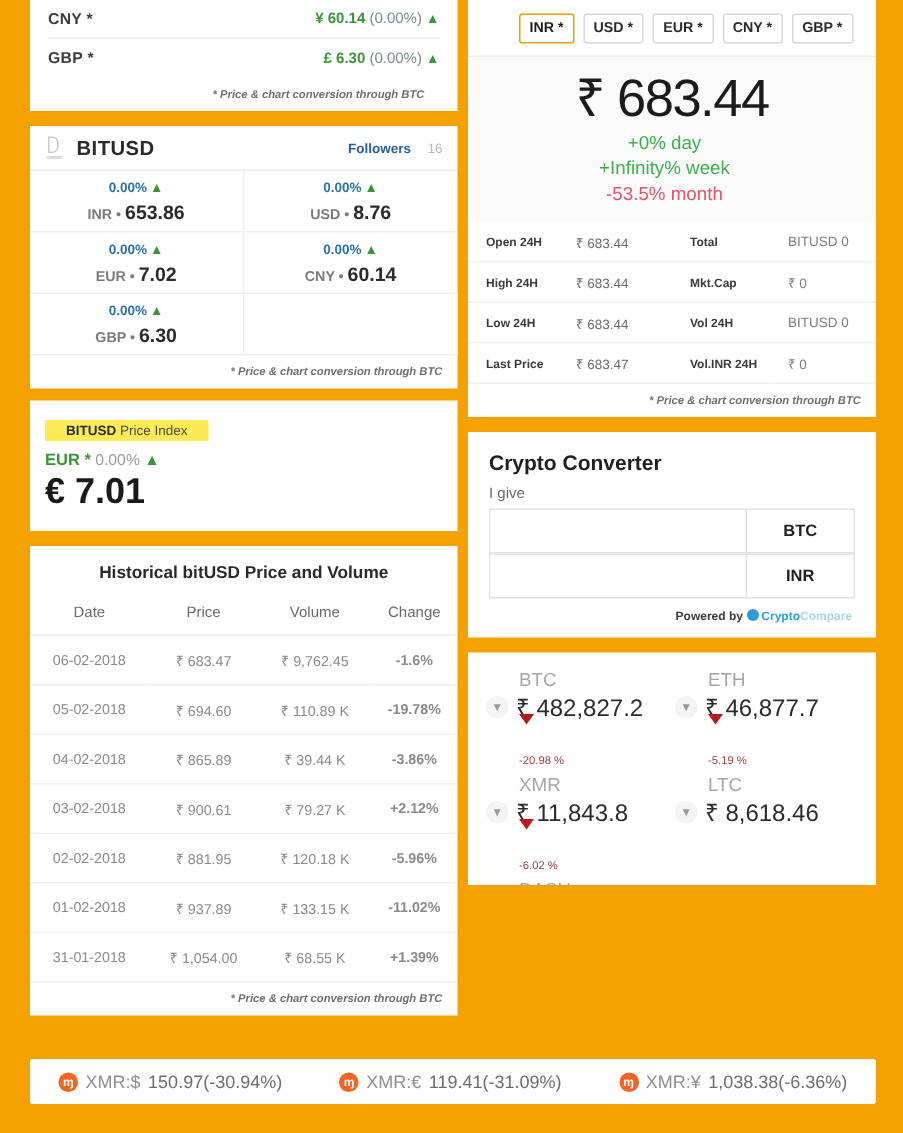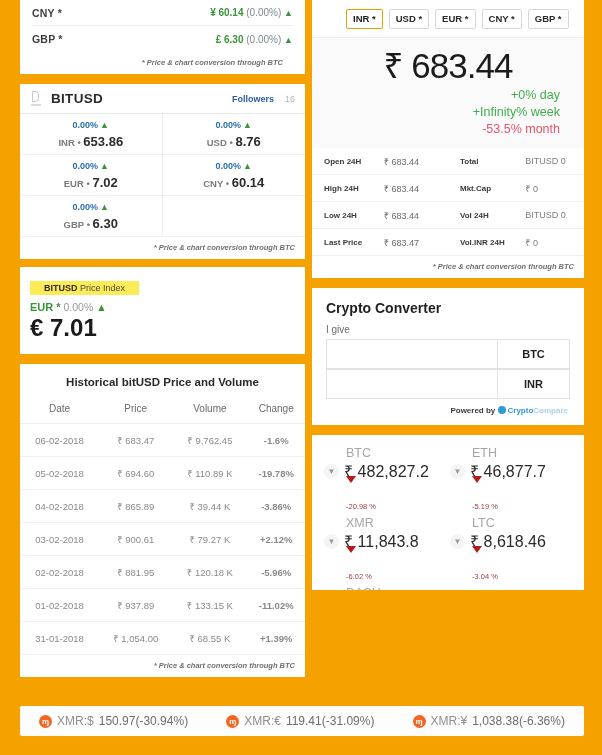--- a/index.html
+++ b/index.html
@@ -99,21 +99,21 @@
   .tabs-row { display:flex; gap:6px; padding:9px 10px 8px 34px; background:#fff; }
   .tab {
     border:1px solid #d8d8d8; border-radius:2px; background:#fff;
     font-size:9.5px; font-weight:bold; color:#2b2b2b;
     padding:4px 6px; line-height:1;
   }
   .tab.active { border-color:#E2A300; color:#1d1d1d; }
 
   .hero { background:#fafafa; padding:6px 14px 10px; border-top:1px solid #efefef;}
   .hero-price { text-align:center; font-size:35px; font-weight:normal; color:#1b1b1b; letter-spacing:-1px; line-height:1.25;}
-  .hero-stats { text-align:right; padding-right:10px; line-height:1.35; }
+  .hero-stats { text-align:center; padding-right:10px; line-height:1.35; }
   .hero-stats div { font-size:12.5px; }
   .st-green { color:#3fae4d; }
   .st-red { color:#e0566b; }
 
   table.stats { width:100%; border-collapse:collapse; background:#fff; }
   table.stats td { font-size:8px; color:#3a3a3a; height:27px; border-bottom:1px solid #f1f1f1; padding-left:12px;}
   table.stats td.k { font-weight:bold; width:22%; }
   table.stats td.v { color:#6a6a6a; font-size:9px; width:28%; }
   table.stats td.k2 { font-weight:bold; width:24%; }
   table.stats td.v2 { color:#7d7d7d; font-size:9px; }
@@ -403,21 +403,20 @@
               <span class="cg-price">₹ 11,843.8</span>
             </div>
             <div class="cg-dn"><span class="tri-dn"></span><div class="cg-pct">-6.02 %</div></div>
           </div>
           <div class="cg-cell">
             <div class="cg-sym">LTC</div>
             <div class="cg-priceline">
               <span class="chev">▼</span>
               <span class="cg-price">₹ 8,618.46</span>
             </div>
-            <div class="cg-dn"><span class="tri-dn"></span><div class="cg-pct">-3.04 %</div></div>
           </div>
           <div class="cg-cell">
             <div class="cg-sym">DASH</div>
           </div>
         </div>
     </div>
   </div>
 
   <div class="ticker">
     <div class="tk-item">

